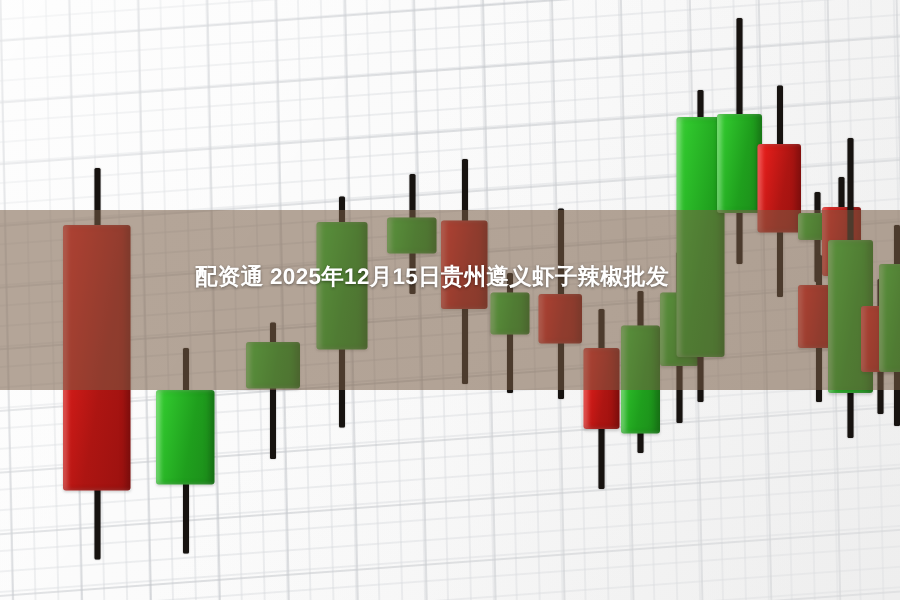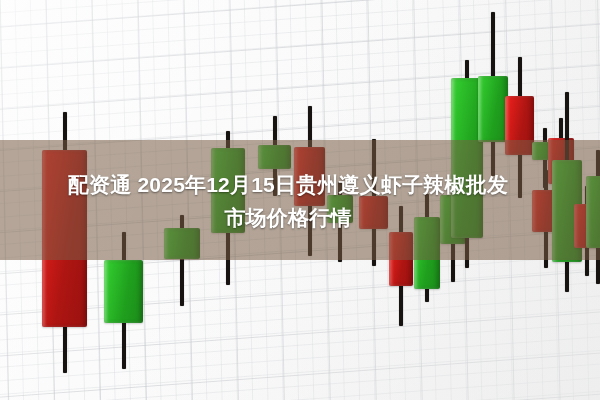--- a/index.html
+++ b/index.html
@@ -86,21 +86,21 @@
     background: rgba(120, 92, 69, 0.55);
     pointer-events: none;
   }
   .title {
     position: absolute;
     left: 0;
     width: 576px;
     text-align: center;
     color: #ffffff;
     font-weight: bold;
-    font-size: 21px;
+    font-size: 15px;
     line-height: 33px;
     letter-spacing: 0.2px;
     text-shadow: 0 1px 2px rgba(0,0,0,0.45);
     pointer-events: none;
   }
   .title .l1 { display: block; }
   .title .l2 { display: block; }
 </style>
 </head>
 <body>
@@ -195,16 +195,15 @@
       <div class="candle">
         <div class="wick" style="left: 596px; top: 150px; height: 134px;"></div>
         <div class="body up" style="left: 586px; width: 24px; top: 176px; height: 72px;"></div>
       </div>
     </div>
 
   <div class="band" id="wm-band" style="top: 140px; height: 120px;"></div>
 
   <div class="title" id="wm-title" style="top: 168px;">
     <span class="l1">配资通 2025年12月15日贵州遵义虾子辣椒批发</span>
-    <span class="l2">市场价格行情</span>
   </div>
 
 </div>
 
 </body></html>

